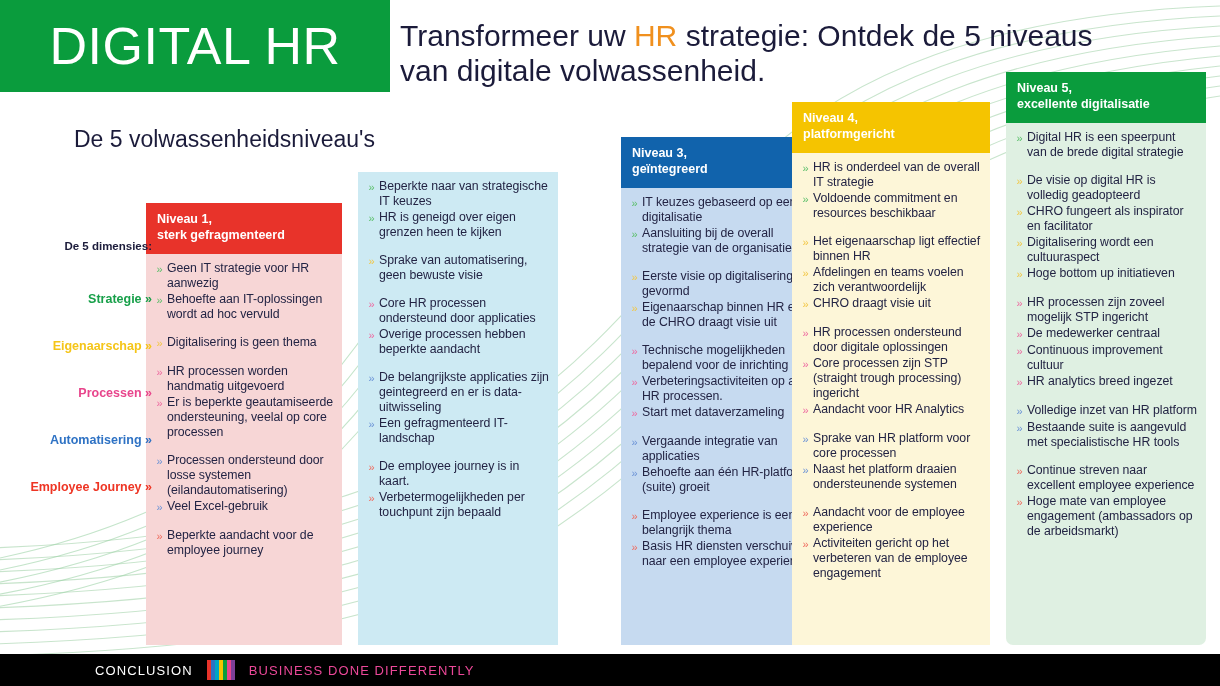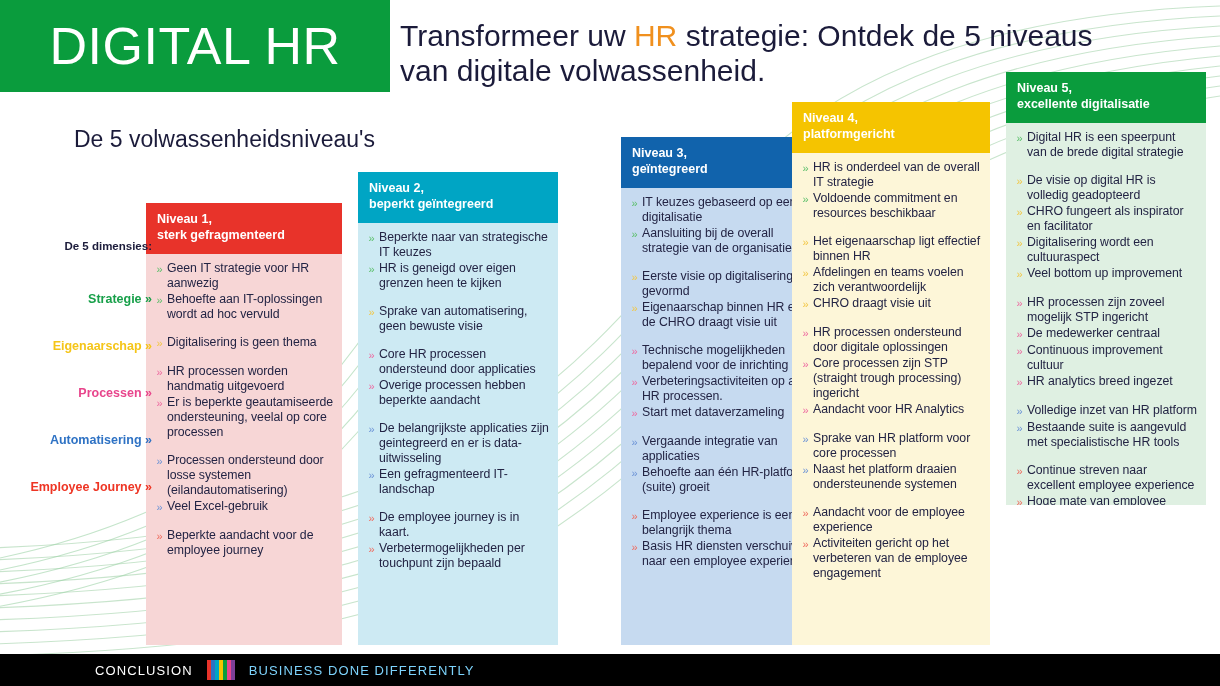--- a/index.html
+++ b/index.html
@@ -141,21 +141,21 @@
     font-size: 13px;
     letter-spacing: 1.1px;
   }
   .stripe {
     display: flex;
     height: 20px;
     margin: 0 14px;
   }
   .stripe i { display: block; width: 4px; height: 20px; }
   .footer .f-right {
-    color: #7dd3fc;
+    color: #ec4899;
     font-size: 13px;
     letter-spacing: 1.1px;
   }
 </style>
 </head>
 <body>
 
 <div id="stage">
 
   <svg class="swirl-layer" width="1220" height="686" viewBox="0 0 1220 686" aria-hidden="true">
@@ -246,24 +246,20 @@
           </div>
           <div class="grp">
             <div class="bul">
               <span class="mark" style="color: rgb(239, 107, 94);">»</span>
               <span class="txt">Beperkte aandacht voor de employee journey</span>
             </div>
           </div>
         </div>
       </div>
       <div class="col" style="left: 358px; top: 172px; width: 200px; height: 473px; background: rgb(205, 234, 243);">
-        <div class="col-head" style="background: rgb(0, 165, 196);">
-          <div>Niveau 2,</div>
-          <div>beperkt geïntegreerd</div>
-        </div>
         <div class="col-body">
           <div class="grp">
             <div class="bul">
               <span class="mark" style="color: rgb(91, 191, 106);">»</span>
               <span class="txt">Beperkte naar van strategische IT keuzes</span>
             </div>
             <div class="bul">
               <span class="mark" style="color: rgb(91, 191, 106);">»</span>
               <span class="txt">HR is geneigd over eigen grenzen heen te kijken</span>
             </div>
@@ -427,21 +423,21 @@
               <span class="mark" style="color: rgb(239, 107, 94);">»</span>
               <span class="txt">Aandacht voor de employee experience</span>
             </div>
             <div class="bul">
               <span class="mark" style="color: rgb(239, 107, 94);">»</span>
               <span class="txt">Activiteiten gericht op het verbeteren van de employee engagement</span>
             </div>
           </div>
         </div>
       </div>
-      <div class="col" style="left: 1006px; top: 72px; width: 200px; height: 433px; background: rgb(223, 240, 226);">
+      <div class="col" style="left: 1006px; top: 72px; width: 200px; height: 573px; background: rgb(223, 240, 226); border-radius: 7px;">
         <div class="col-head" style="background: rgb(10, 156, 61);">
           <div>Niveau 5,</div>
           <div>excellente digitalisatie</div>
         </div>
         <div class="col-body">
           <div class="grp">
             <div class="bul">
               <span class="mark" style="color: rgb(91, 191, 106);">»</span>
               <span class="txt">Digital HR is een speerpunt van de brede digital strategie</span>
             </div>
@@ -454,21 +450,21 @@
             <div class="bul">
               <span class="mark" style="color: rgb(242, 199, 68);">»</span>
               <span class="txt">CHRO fungeert als inspirator en facilitator</span>
             </div>
             <div class="bul">
               <span class="mark" style="color: rgb(242, 199, 68);">»</span>
               <span class="txt">Digitalisering wordt een cultuuraspect</span>
             </div>
             <div class="bul">
               <span class="mark" style="color: rgb(242, 199, 68);">»</span>
-              <span class="txt">Veel bottom up improvement</span>
+              <span class="txt">Hoge bottom up initiatieven</span>
             </div>
           </div>
           <div class="grp">
             <div class="bul">
               <span class="mark" style="color: rgb(237, 106, 160);">»</span>
               <span class="txt">HR processen zijn zoveel mogelijk STP ingericht</span>
             </div>
             <div class="bul">
               <span class="mark" style="color: rgb(237, 106, 160);">»</span>
               <span class="txt">De medewerker centraal</span>

